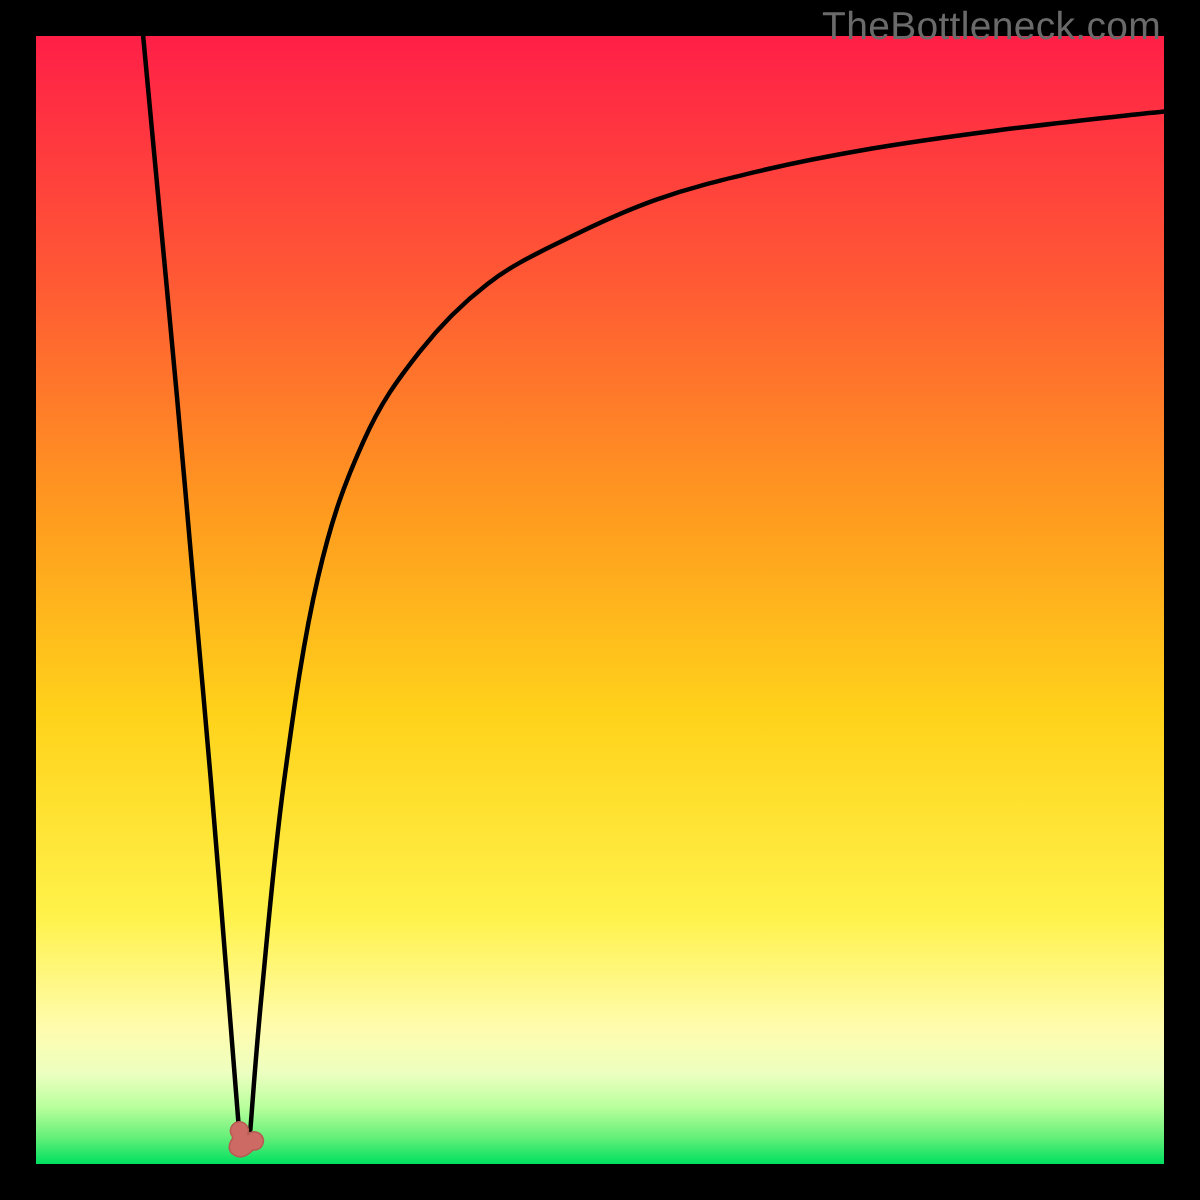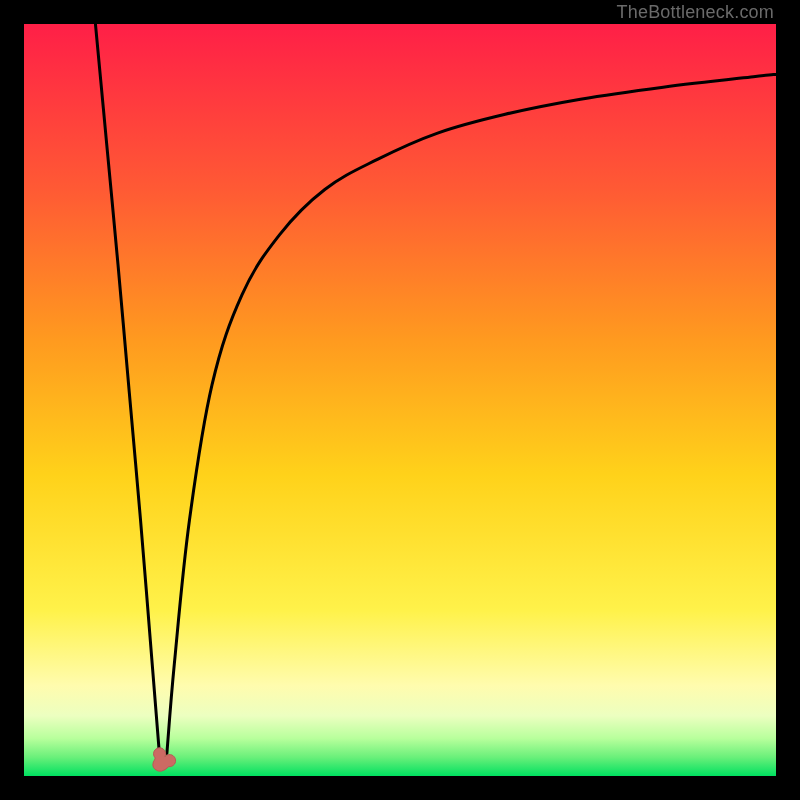--- a/index.html
+++ b/index.html
@@ -29,21 +29,21 @@
   .plot svg {
     display: block;
     width: 752px;
     height: 752px;
   }
   .watermark {
     position: absolute;
     top: 2px;
     right: 26px;
     color: #6a6a6a;
-    font-size: 18px;
+    font-size: 26px;
     font-weight: 400;
     letter-spacing: 0.2px;
     user-select: none;
     font-family: Arial, Helvetica, sans-serif;
   }
 </style>
 </head>
 <body>
 
 <div class="frame">

